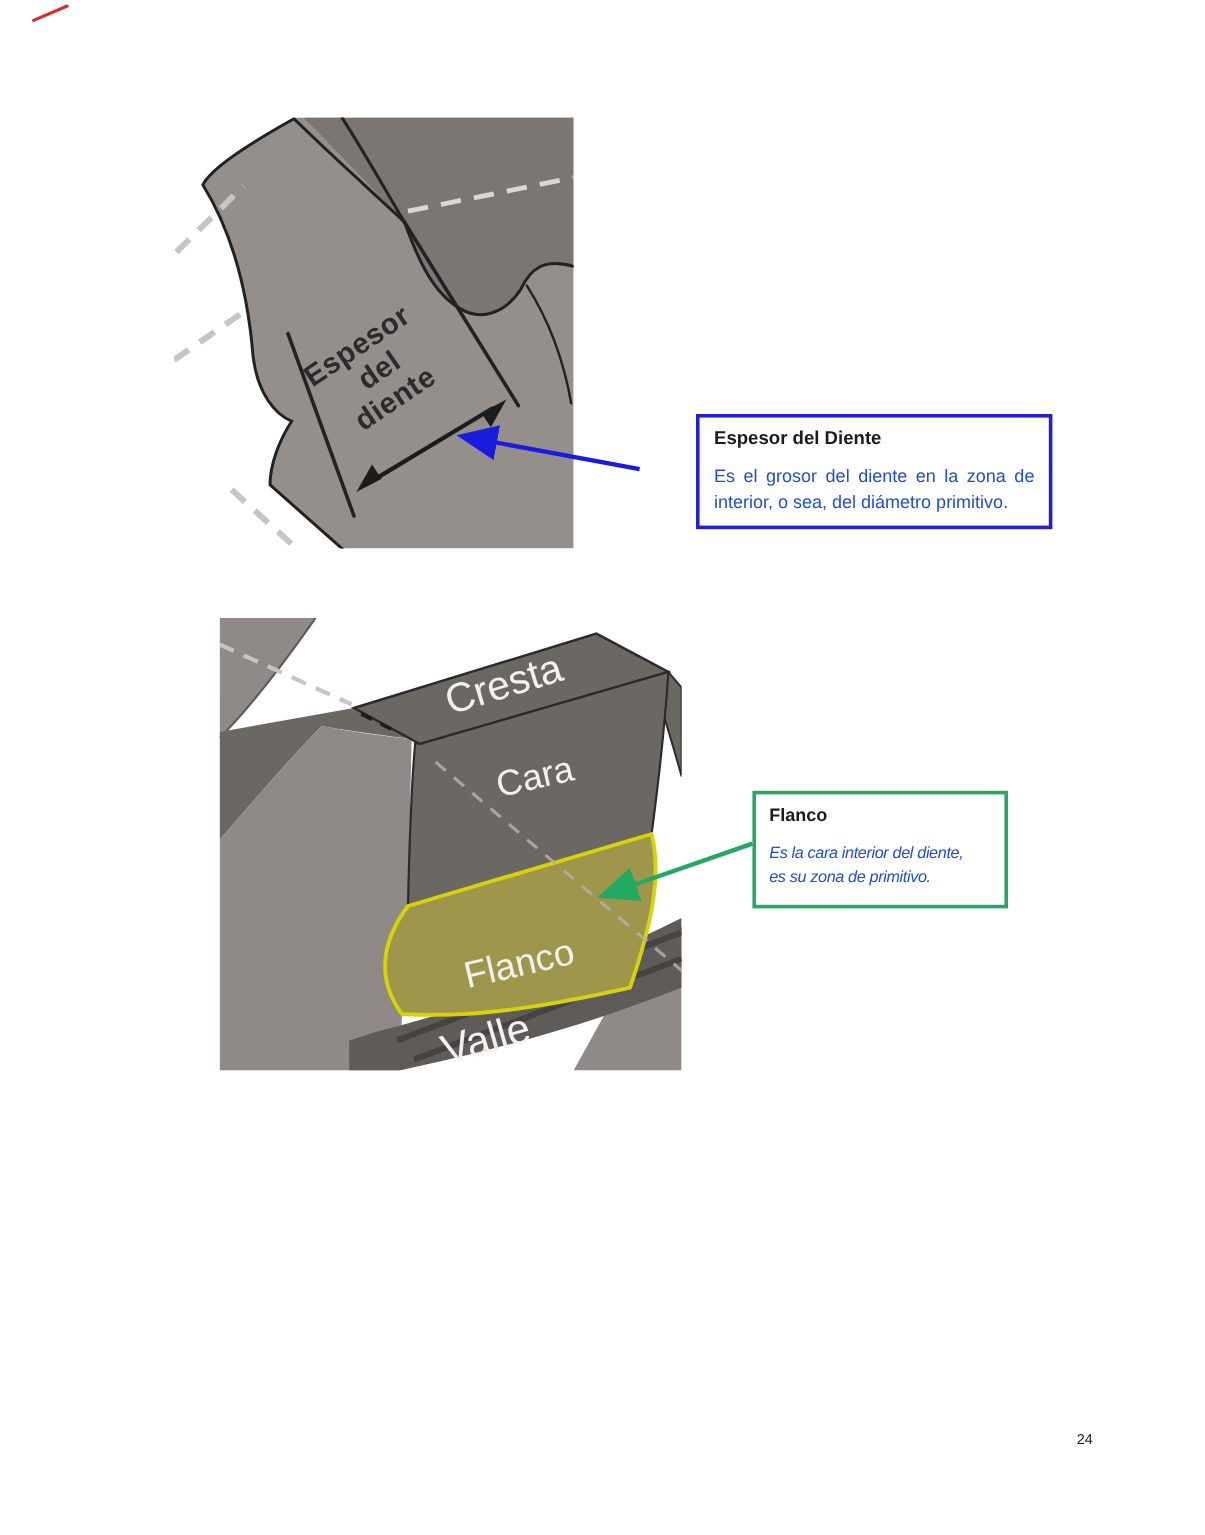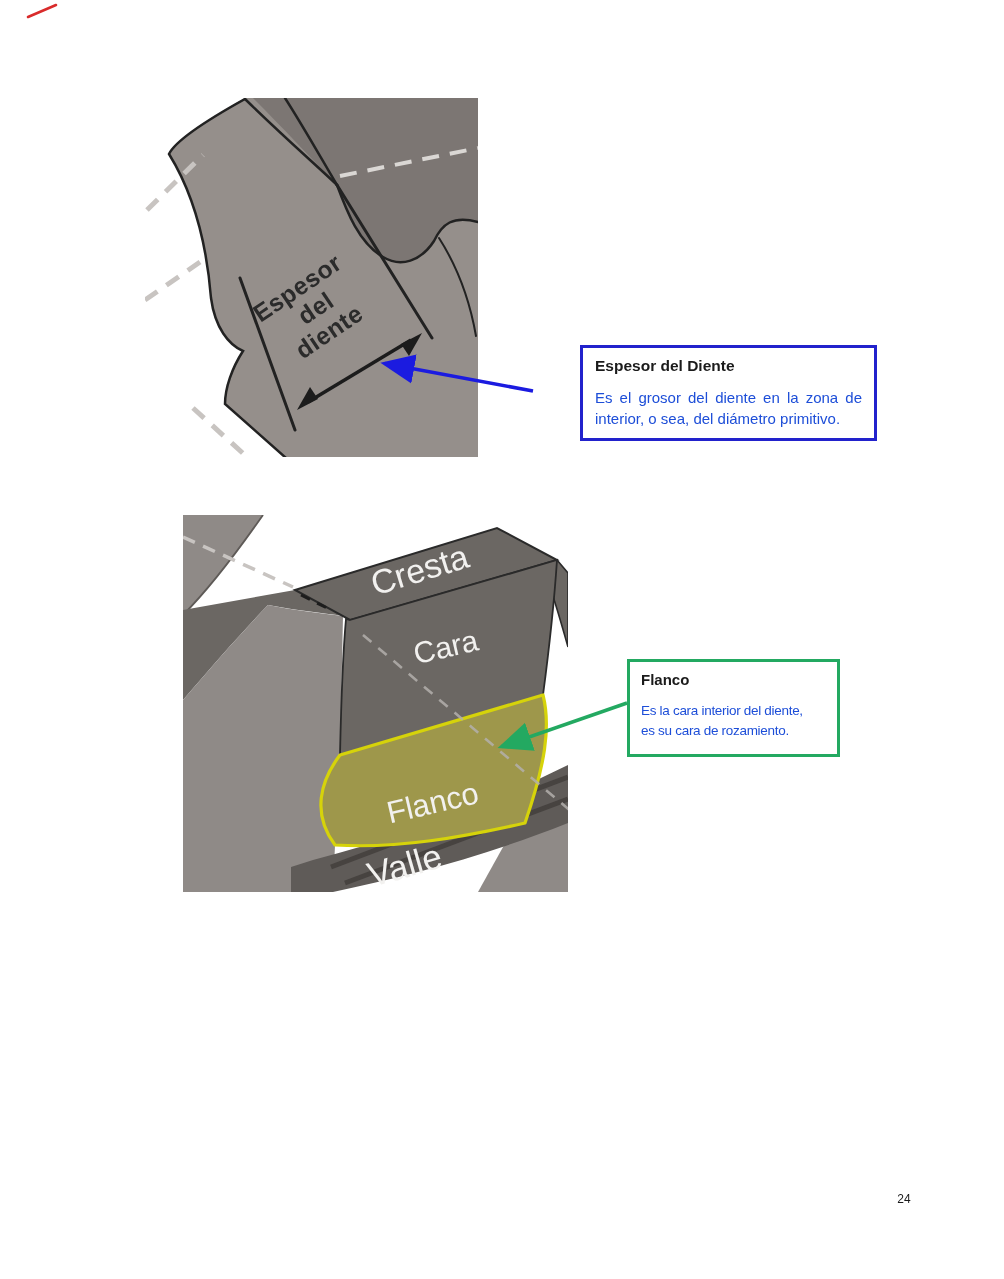--- a/index.html
+++ b/index.html
@@ -11,21 +11,21 @@
   .callout{position:absolute;box-sizing:border-box;background:#ffffff;z-index:5;}
   .callout .c-title{font-weight:bold;font-size:15.5px;color:#1b1b1b;}
   .callout .c-body{font-size:15px;color:#1d4ed8;line-height:1.38;}
   .callout-espesor{left:533px;top:345px;width:297px;height:96px;border:3px solid #2222cc;
                    padding:9px 12px 8px 12px;margin-left:47px;}
   .callout-espesor .c-title{margin-bottom:13px;}
   .callout-espesor .jline{text-align:justify;text-align-last:justify;}
   .callout-flanco{left:627px;top:659px;width:213px;height:98px;border:3px solid #23a961;
                   padding:9px 10px 8px 11px;}
   .callout-flanco .c-title{font-size:15px;margin-bottom:13px;}
-  .callout-flanco .c-body{font-size:13.5px;letter-spacing:-0.3px;white-space:nowrap;line-height:1.5;}
+  .callout-flanco .c-body{font-size:13.5px;letter-spacing:-0.3px;white-space:nowrap;line-height:1.5;font-style:italic;}
   .page-number{position:absolute;left:884px;top:1192px;width:40px;text-align:center;
                font-size:12px;color:#1a1a1a;}
   .fig-label{fill:#f2f1ef;}
 </style>
 </head>
 <body>
 
 <div class="page">
 
   <div class="fig" style="left:145px;top:98px;width:333px;height:359px;">
@@ -122,21 +122,21 @@
     <div class="c-body">
       <div class="jline">Es el grosor del diente en la zona de</div>
       <div>interior, o sea, del diámetro primitivo.</div>
     </div>
   </div>
 
   <div class="callout callout-flanco">
     <div class="c-title">Flanco</div>
     <div class="c-body">
       <div>Es la cara interior del diente,</div>
-      <div>es su cara de rozamiento.</div>
+      <div>es su zona de primitivo.</div>
     </div>
   </div>
 
   <svg class="overlay" width="1004" height="1279" viewBox="0 0 1004 1279">
     <defs>
       <marker id="head-blue" markerWidth="10" markerHeight="9" refX="8.2" refY="4.5" orient="auto">
         <polygon points="9.5,4.5 0,0.4 0,8.6" fill="#1b1be0"></polygon>
       </marker>
       <marker id="head-green" markerWidth="10" markerHeight="9" refX="8.2" refY="4.5" orient="auto">
         <polygon points="9.5,4.5 0,0.4 0,8.6" fill="#23a961"></polygon>

